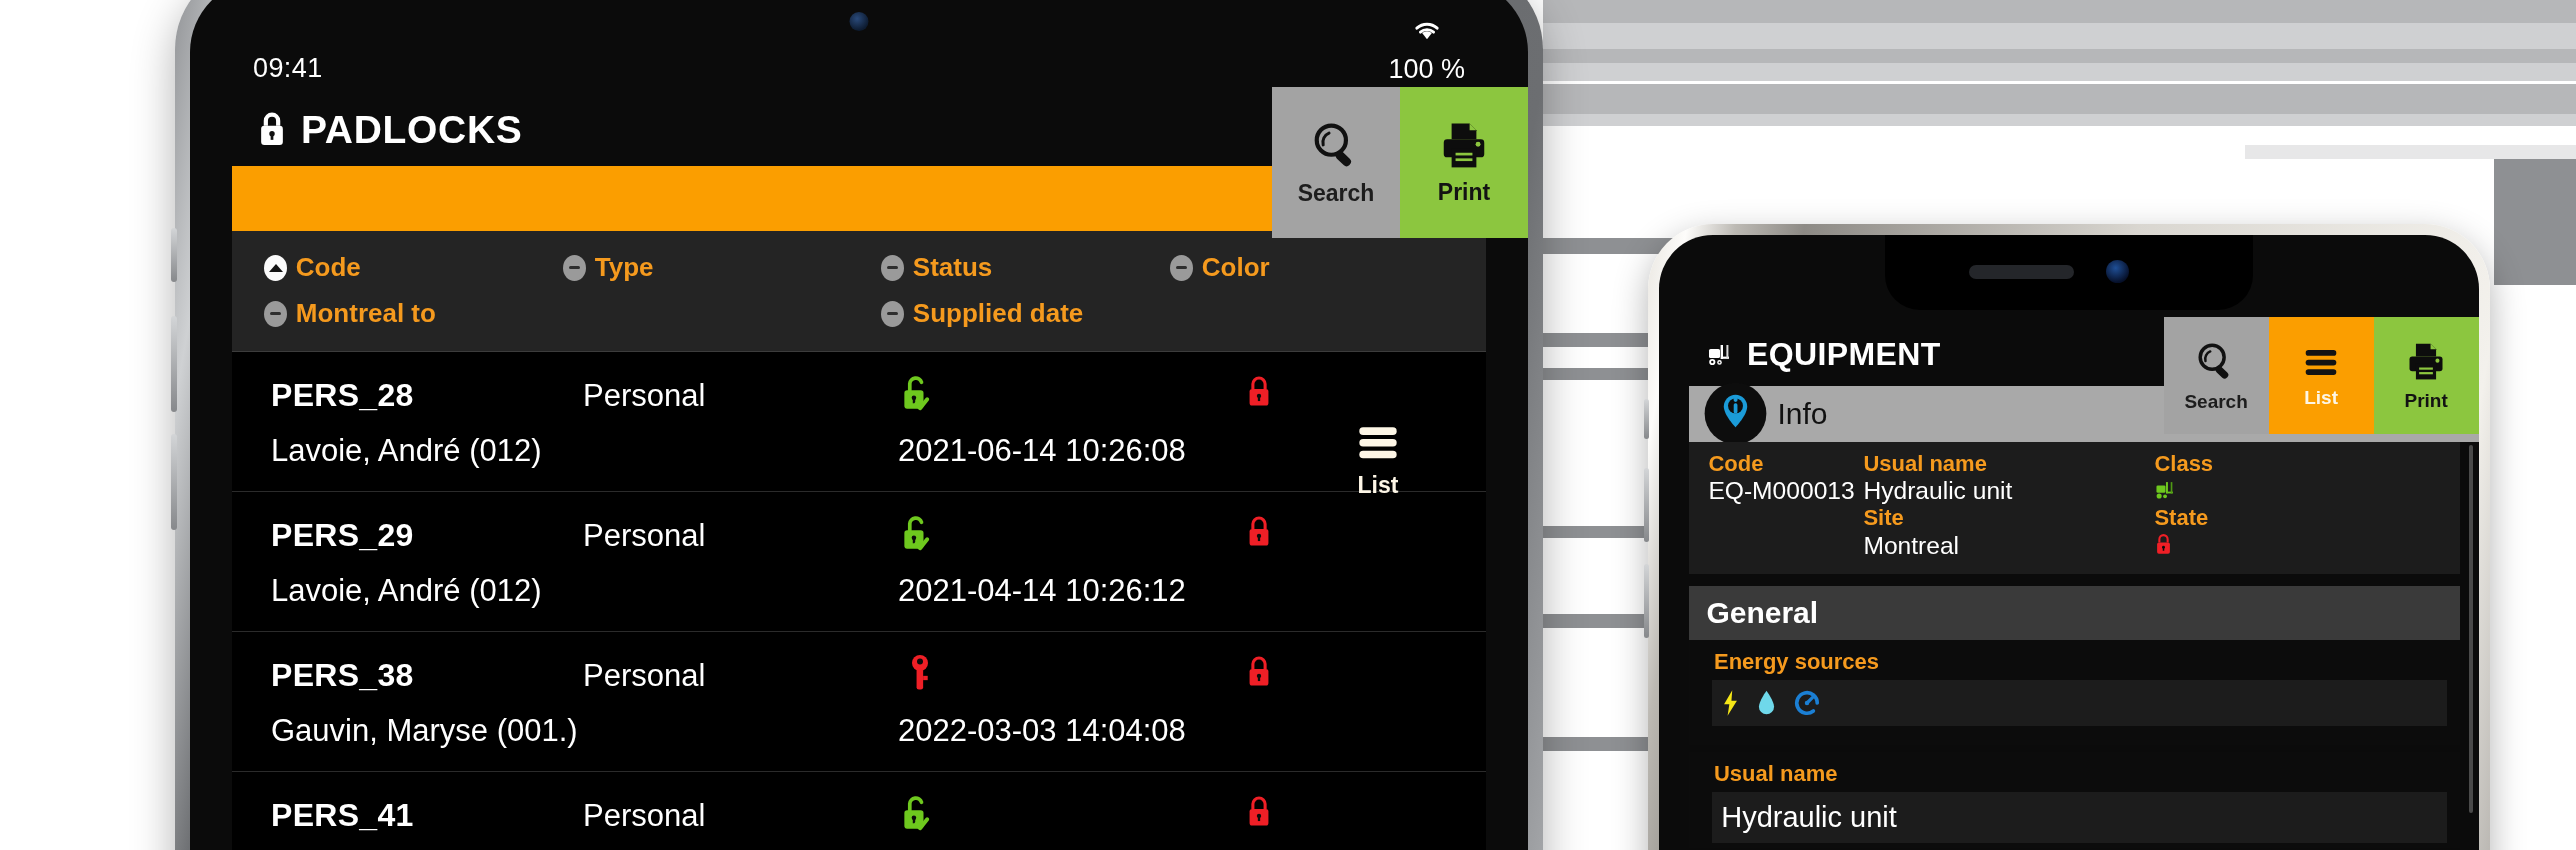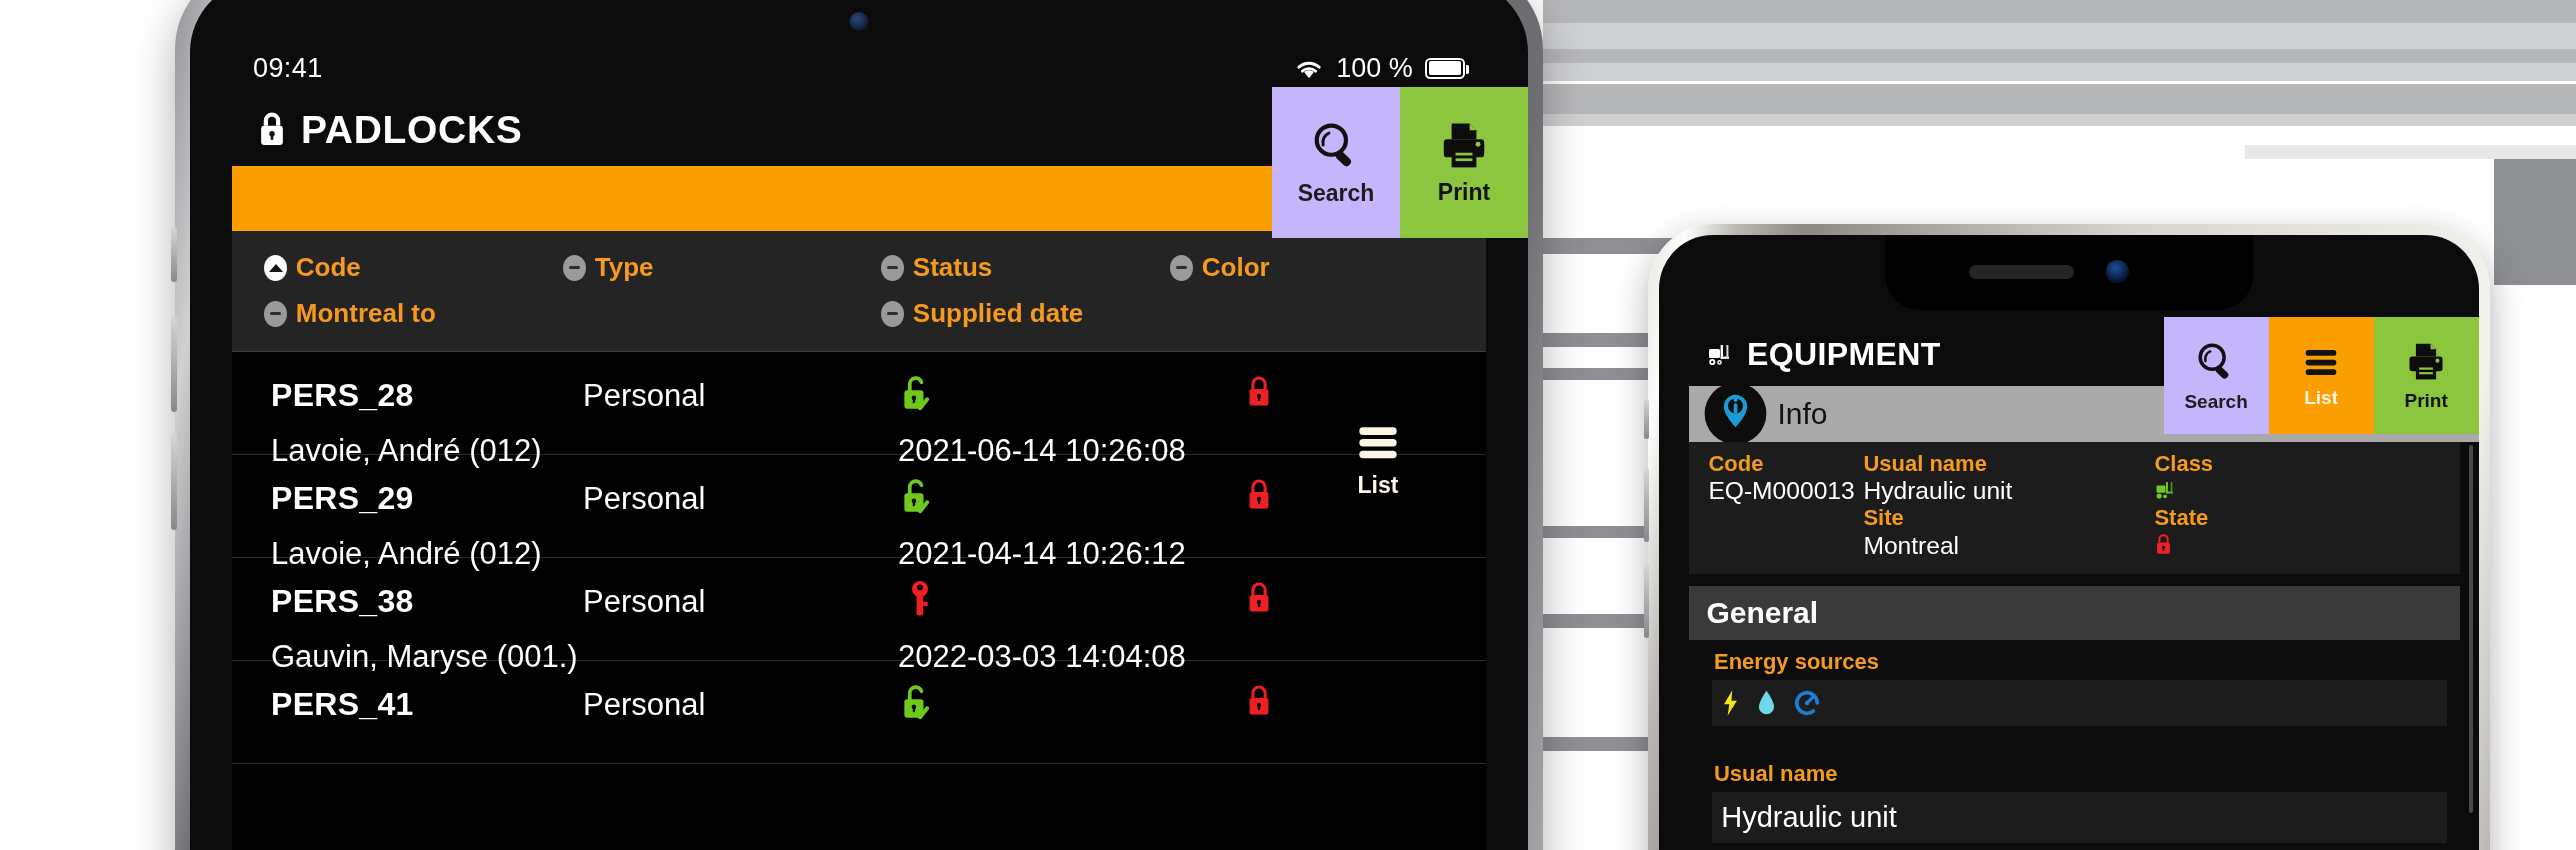--- a/index.html
+++ b/index.html
@@ -62,21 +62,21 @@
 
   
   .sbar {
     position: absolute; left: 0; right: 0;
     display: flex; align-items: center;
     color: #fff;
     z-index: 6;
   }
   #p1 .sbar { top: 68px; height: 40px; padding: 0 63px; font-size: 27px; }
   #p1 .sbar .time { font-weight: 500; letter-spacing: 0.4px; }
-  #p1 .sbar .right { margin-left: auto; display: flex; align-items: center; gap: 12.3px; font-size: 27px; }
+  #p1 .sbar .right { margin-left: auto; display: flex; align-items: center; gap: 12.3px; font-size: 27px; flex-direction: column; }
 
   #p2 .sbar { top: 47px; height: 35px; padding: 0 49px; font-size: 26px; }
   #p2 .sbar .time { font-weight: 600; }
   #p2 .sbar .right { margin-left: auto; display: flex; align-items: center; gap: 10.5px; }
 
   
   .pill-cam {
     position: absolute; top: 32px; left: 50%; transform: translateX(-50%);
     width: 19px; height: 19px; border-radius: 50%;
     background: radial-gradient(circle at 40% 35%, #2a4a7a, #0d1b30 70%);
@@ -121,21 +121,21 @@
   #p1 .tbtn { width: 128px; }
   #p2 .toolbar { right: 0; top: 82px; height: 117px; }
   #p2 .tbtn { width: 105px; }
   .tbtn {
     display: flex; flex-direction: column; align-items: center; justify-content: center;
     gap: 5.3px;
   }
   .tbtn .lbl { font-weight: 700; }
   #p1 .tbtn .lbl { font-size: 23px; }
   #p2 .tbtn .lbl { font-size: 19px; }
-  .tbtn.search { background: #c4b5fd; }
+  .tbtn.search { background: #a3a3a3; }
   .tbtn.search .lbl { color: #1d1d1d; }
   .tbtn.list   { background: #fb9e00; }
   .tbtn.list .lbl { color: #fdf6e6; }
   .tbtn.print  { background: #8cc63f; }
   .tbtn.print .lbl { color: #131313; }
 
   
   #p1 .filterbar {
     position: absolute; left: 42px; right: 219px; top: 186px; height: 65px;
     background: #fb9e00; z-index: 3;
@@ -156,21 +156,21 @@
   .sortdot.active { background: #fbfbfb; }
   .sortdot .dash { width: 11.4px; height: 3.5px; background: #2e2e2e; border-radius: 1.8px; }
   .sortdot .chev {
     width: 0; height: 0;
     border-left: 7px solid transparent; border-right: 7px solid transparent;
     border-bottom: 8px solid #141414;
   }
 
   
   #p1 .list { position: absolute; left: 42px; right: 42px; top: 372px; bottom: 0; background: #000; z-index: 1; }
-  .row { position: relative; height: 103px; border-bottom: 1.8px solid #2b2b2b; }
+  .row { position: relative; height: 140px; border-bottom: 1.8px solid #2b2b2b; }
   .cell { position: absolute; color: #fff; }
   .cell.code { left: 39px; top: 24.6px; font-size: 32px; font-weight: 700; letter-spacing: 0.3px; }
   .cell.type { left: 351px; top: 26px; font-size: 31px; }
   .cell.assigned { left: 39px; top: 81px; font-size: 31px; }
   .cell.supplied { left: 666px; top: 81px; font-size: 31px; }
   .cell.status { left: 666px; top: 21px; }
   .cell.color  { left: 1013px; top: 21px; }
 
   
   .ic { display: block; }

